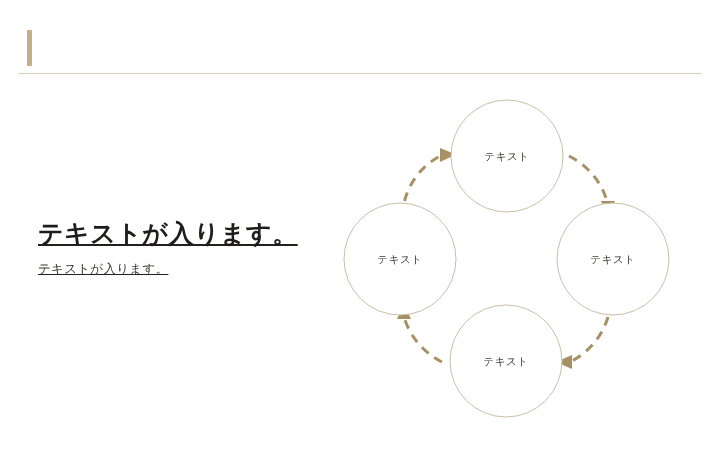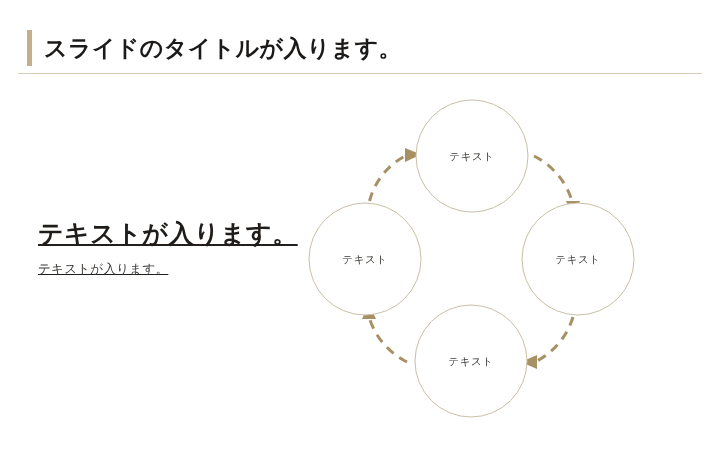--- a/index.html
+++ b/index.html
@@ -74,21 +74,21 @@
     font-size: 12.5px;
     line-height: 20px;
     letter-spacing: 0.3px;
     color: #3a3734;
     white-space: nowrap;
   }
 
   
   #cycle-diagram {
     position: absolute;
-    left: 301px;
+    left: 336px;
     top: 88px;
     width: 345px;
     height: 345px;
   }
   #cycle-diagram svg {
     display: block;
   }
   .node-circle {
     fill: #ffffff;
     stroke: #cabfa8;
@@ -111,21 +111,20 @@
   }
   .cycle-arrow-head {
     fill: #a79164;
   }
 </style>
 </head>
 <body>
 
 <div id="slide-header">
   <div id="title-accent-bar"></div>
-  <div id="slide-title">スライドのタイトルが入ります。</div>
   <div id="header-divider"></div>
 </div>
 
 <div id="left-column">
   <p id="lead-heading">テキストが入ります。</p>
   <p id="lead-body">テキストが入ります。</p>
 </div>
 
 <div id="cycle-diagram">
   <svg width="345" height="345" viewBox="0 0 345 345" xmlns="http://www.w3.org/2000/svg">

